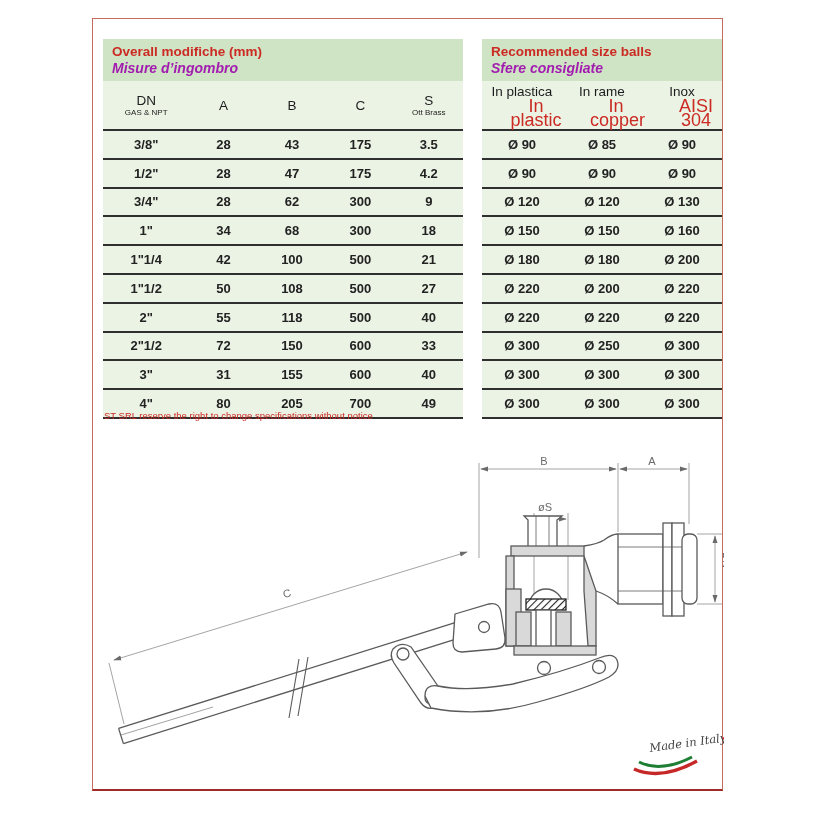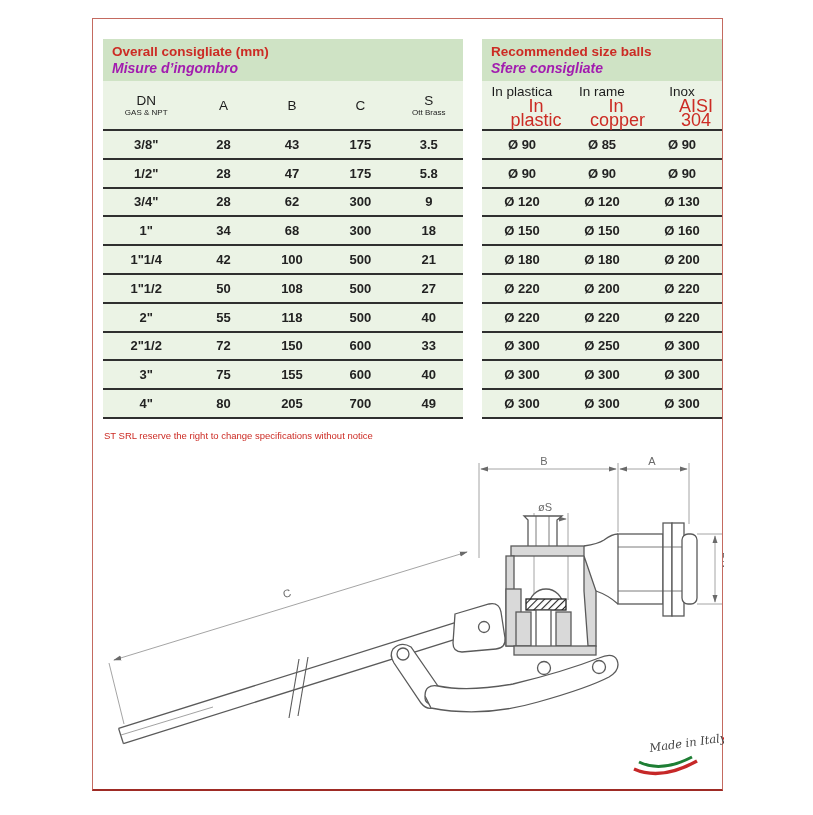--- a/index.html
+++ b/index.html
@@ -21,38 +21,38 @@
   table.data th .lab{font-size:13.5px;color:#1c1c1c;line-height:15px;}
   table.data th .sub{font-size:8px;color:#1c1c1c;line-height:10px;}
   table.data th .sub.red{color:#cc2b24;font-size:18px;line-height:14px;margin-left:28px;}
   table.data td{height:28.8px;box-sizing:border-box;text-align:center;vertical-align:middle;
                 font-size:13px;font-weight:600;color:#222;border-top:2px solid #2f2f2f;padding:0;}
   table.data tr:last-child td{border-bottom:2.5px solid #2f2f2f;}
   .tblock.left  col.c0{width:24%;} .tblock.left col.cn{width:19%;}
   .tblock.right col.cn{width:33.33%;}
 
   
-  .footnotes{position:absolute;left:11px;top:410px;width:420px;}
+  .footnotes{position:absolute;left:11px;top:390px;width:420px;}
   .footnotes .fn-en{color:#cc2b24;font-size:9.5px;line-height:13px;}
   .footnotes .fn-it{color:#222;font-size:9.5px;line-height:13px;}
 
   
   .drawing{position:absolute;left:0;top:437px;width:631px;height:336px;}
   svg text{font-family:"Liberation Sans",sans-serif;}
   .mii-text{font-family:"DejaVu Serif",serif;font-style:italic;}
 </style>
 </head>
 <body>
 
 <div class="page">
   <div class="frame">
 
     <section class="tblock left">
       <header class="tbl-title">
-        <div class="en">Overall consigliate (mm)</div>
+        <div class="en">Overall modifiche (mm)</div>
         <div class="it">Misure d’ingombro</div>
       </header>
       <table class="data">
         <colgroup>
             <col class="c0">
             <col class="cn">
             <col class="cn">
             <col class="cn">
             <col class="cn">
           </colgroup>
@@ -83,21 +83,21 @@
               <td>28</td>
               <td>43</td>
               <td>175</td>
               <td>3.5</td>
             </tr>
             <tr>
               <td>1/2"</td>
               <td>28</td>
               <td>47</td>
               <td>175</td>
-              <td>5.8</td>
+              <td>4.2</td>
             </tr>
             <tr>
               <td>3/4"</td>
               <td>28</td>
               <td>62</td>
               <td>300</td>
               <td>9</td>
             </tr>
             <tr>
               <td>1"</td>
@@ -129,21 +129,21 @@
             </tr>
             <tr>
               <td>2"1/2</td>
               <td>72</td>
               <td>150</td>
               <td>600</td>
               <td>33</td>
             </tr>
             <tr>
               <td>3"</td>
-              <td>75</td>
+              <td>31</td>
               <td>155</td>
               <td>600</td>
               <td>40</td>
             </tr>
             <tr>
               <td>4"</td>
               <td>80</td>
               <td>205</td>
               <td>700</td>
               <td>49</td>

